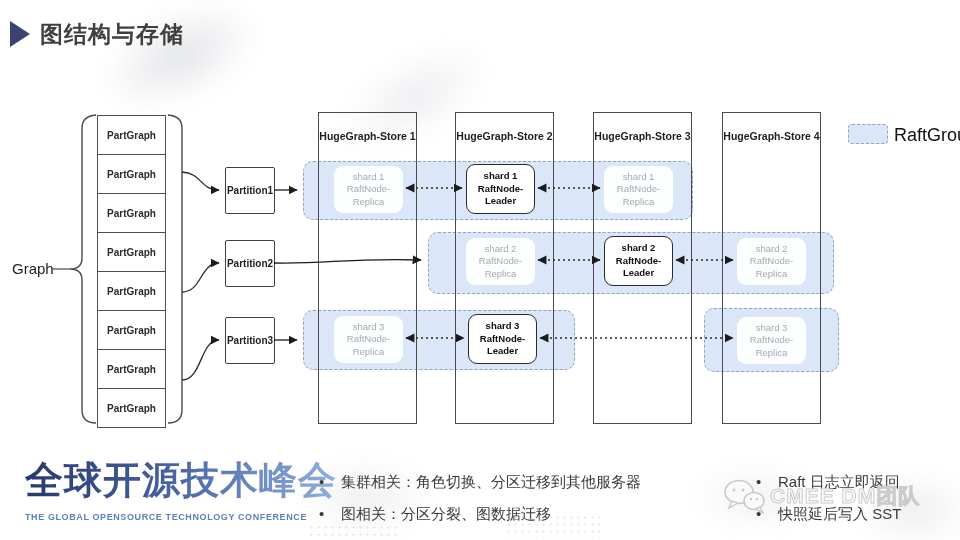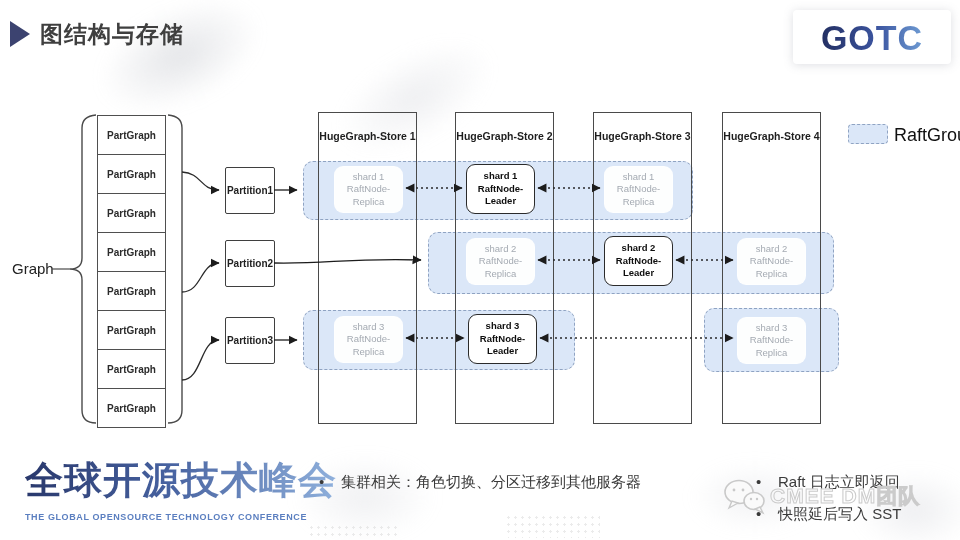--- a/index.html
+++ b/index.html
@@ -74,23 +74,20 @@
   <div class="blob blob1"></div>
   <div class="blob blob2"></div>
   <div class="blob blob3"></div>
   <div class="blob blob4"></div>
   <div class="blob blob5"></div>
   <div class="dots dots1"></div>
   <div class="dots dots2"></div>
 
   <div class="title-arrow"></div>
   <div class="page-title">图结构与存储</div>
-  <div class="gotc-card">
-    <span class="gotc-text">GOTC</span>
-  </div>
 
   <div class="graph-label">Graph</div>
   <div class="pg-stack">
     <div class="pg">PartGraph</div>
     <div class="pg">PartGraph</div>
     <div class="pg">PartGraph</div>
     <div class="pg">PartGraph</div>
     <div class="pg">PartGraph</div>
     <div class="pg">PartGraph</div>
     <div class="pg">PartGraph</div>
@@ -200,20 +197,21 @@
     <path d="M540,338 L733,338" stroke="#2a2a2a" stroke-width="1.3" stroke-dasharray="2,3" fill="none" marker-start="url(#arrL)" marker-end="url(#arrR)"></path>
   </svg>
 
   <div class="brand">
     <div class="brand-cn">全球开源技术峰会</div>
     <div class="brand-en">THE GLOBAL OPENSOURCE TECHNOLOGY CONFERENCE</div>
   </div>
 
   <ul class="bullets bullets-cluster">
     <li>集群相关：角色切换、分区迁移到其他服务器</li>
+    <li>图相关：分区分裂、图数据迁移</li>
   </ul>
 
   <ul class="bullets bullets-raft">
     <li>Raft 日志立即返回</li>
     <li>快照延后写入 SST</li>
   </ul>
 
   <div class="watermark">
     <svg width="44" height="38" viewBox="0 0 44 38">
       <ellipse cx="17" cy="15" rx="14" ry="11.5" fill="#fafafa" stroke="#c9c9c9" stroke-width="1.6"></ellipse>

